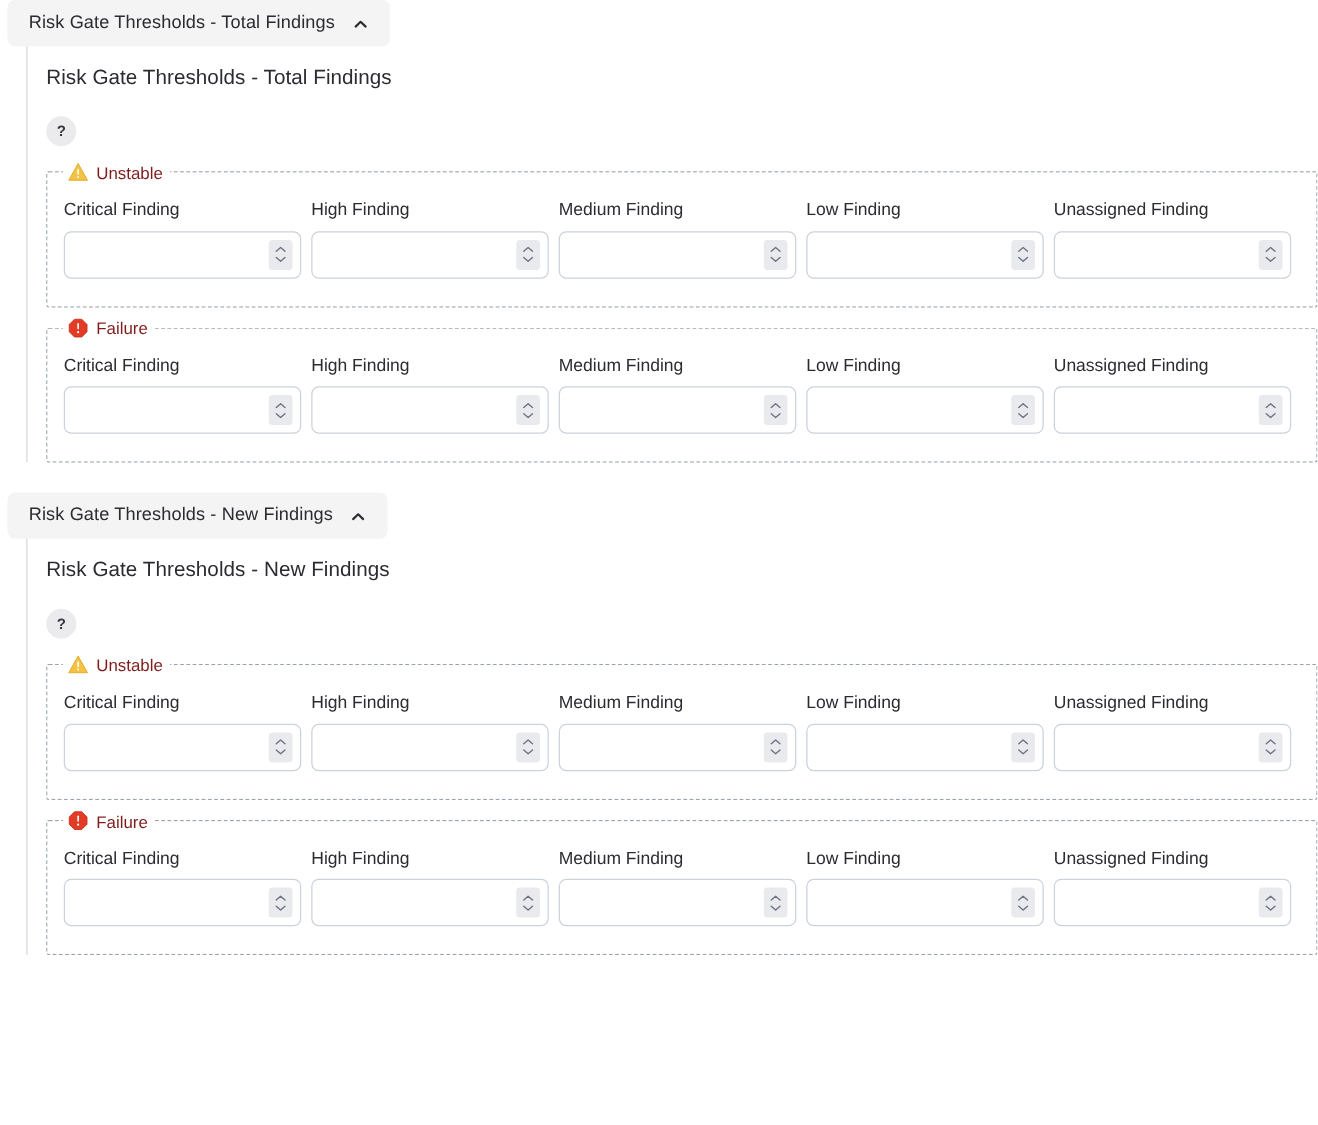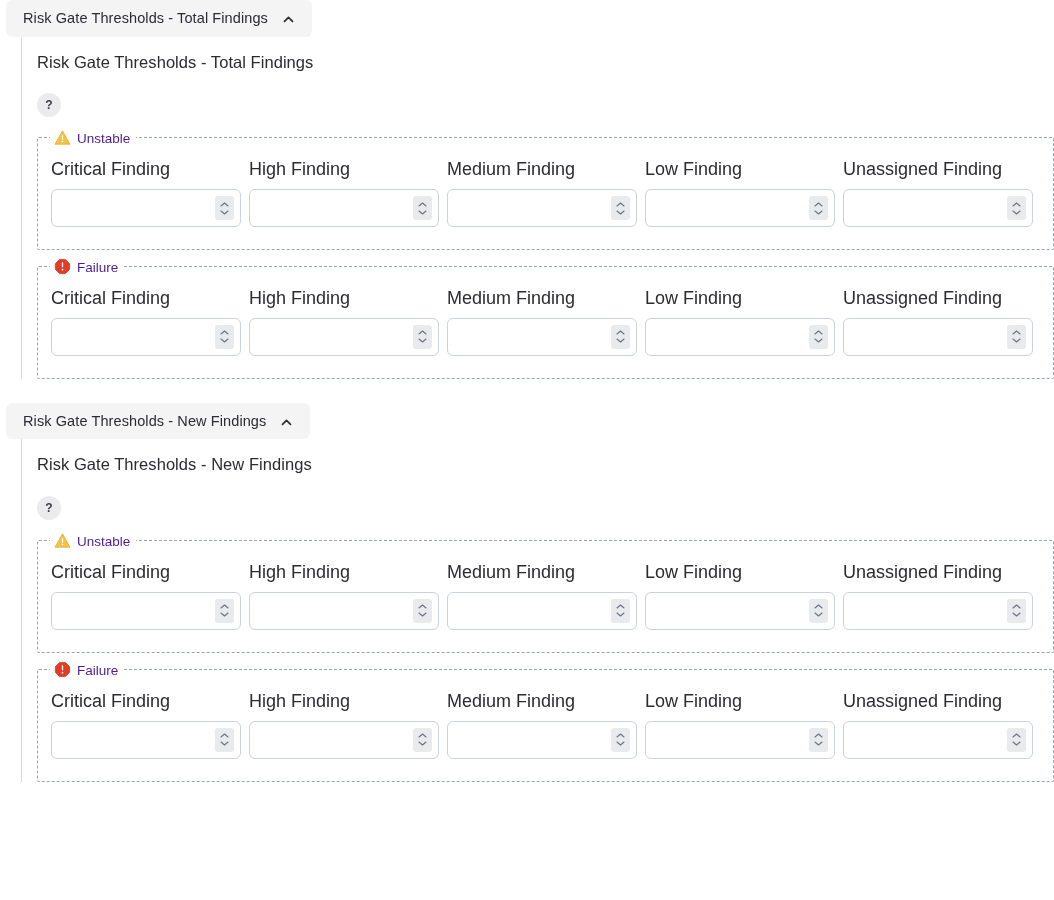--- a/index.html
+++ b/index.html
@@ -102,21 +102,21 @@
   fieldset.group.first { margin-top: 10px; }
   fieldset.group.second { }
 
   fieldset.group > legend {
     margin-left: 12px;
     padding: 0 6px 0 4px;
     display: flex;
     align-items: center;
     gap: 6px;
     font-size: 13.5px;
-    color: #4c1d95;
+    color: #7f1d1d;
   }
   legend .legend-icon {
     width: 17px;
     height: 17px;
     display: inline-block;
     flex: 0 0 auto;
     position: relative;
     top: 0px;
   }
   legend .legend-icon svg { display: block; }
@@ -126,21 +126,21 @@
     display: flex;
     gap: 8px;
     padding: 0 10px 0 13px;
     margin-top: 8px;
   }
   .field-col {
     width: 190px;
     flex: 0 0 190px;
   }
   .field-label {
-    font-size: 18px;
+    font-size: 14px;
     color: #2b2b31;
     display: block;
     margin-bottom: 9px;
     line-height: 1.1;
     white-space: nowrap;
   }
 
   .num-wrap {
     position: relative;
     width: 190px;

